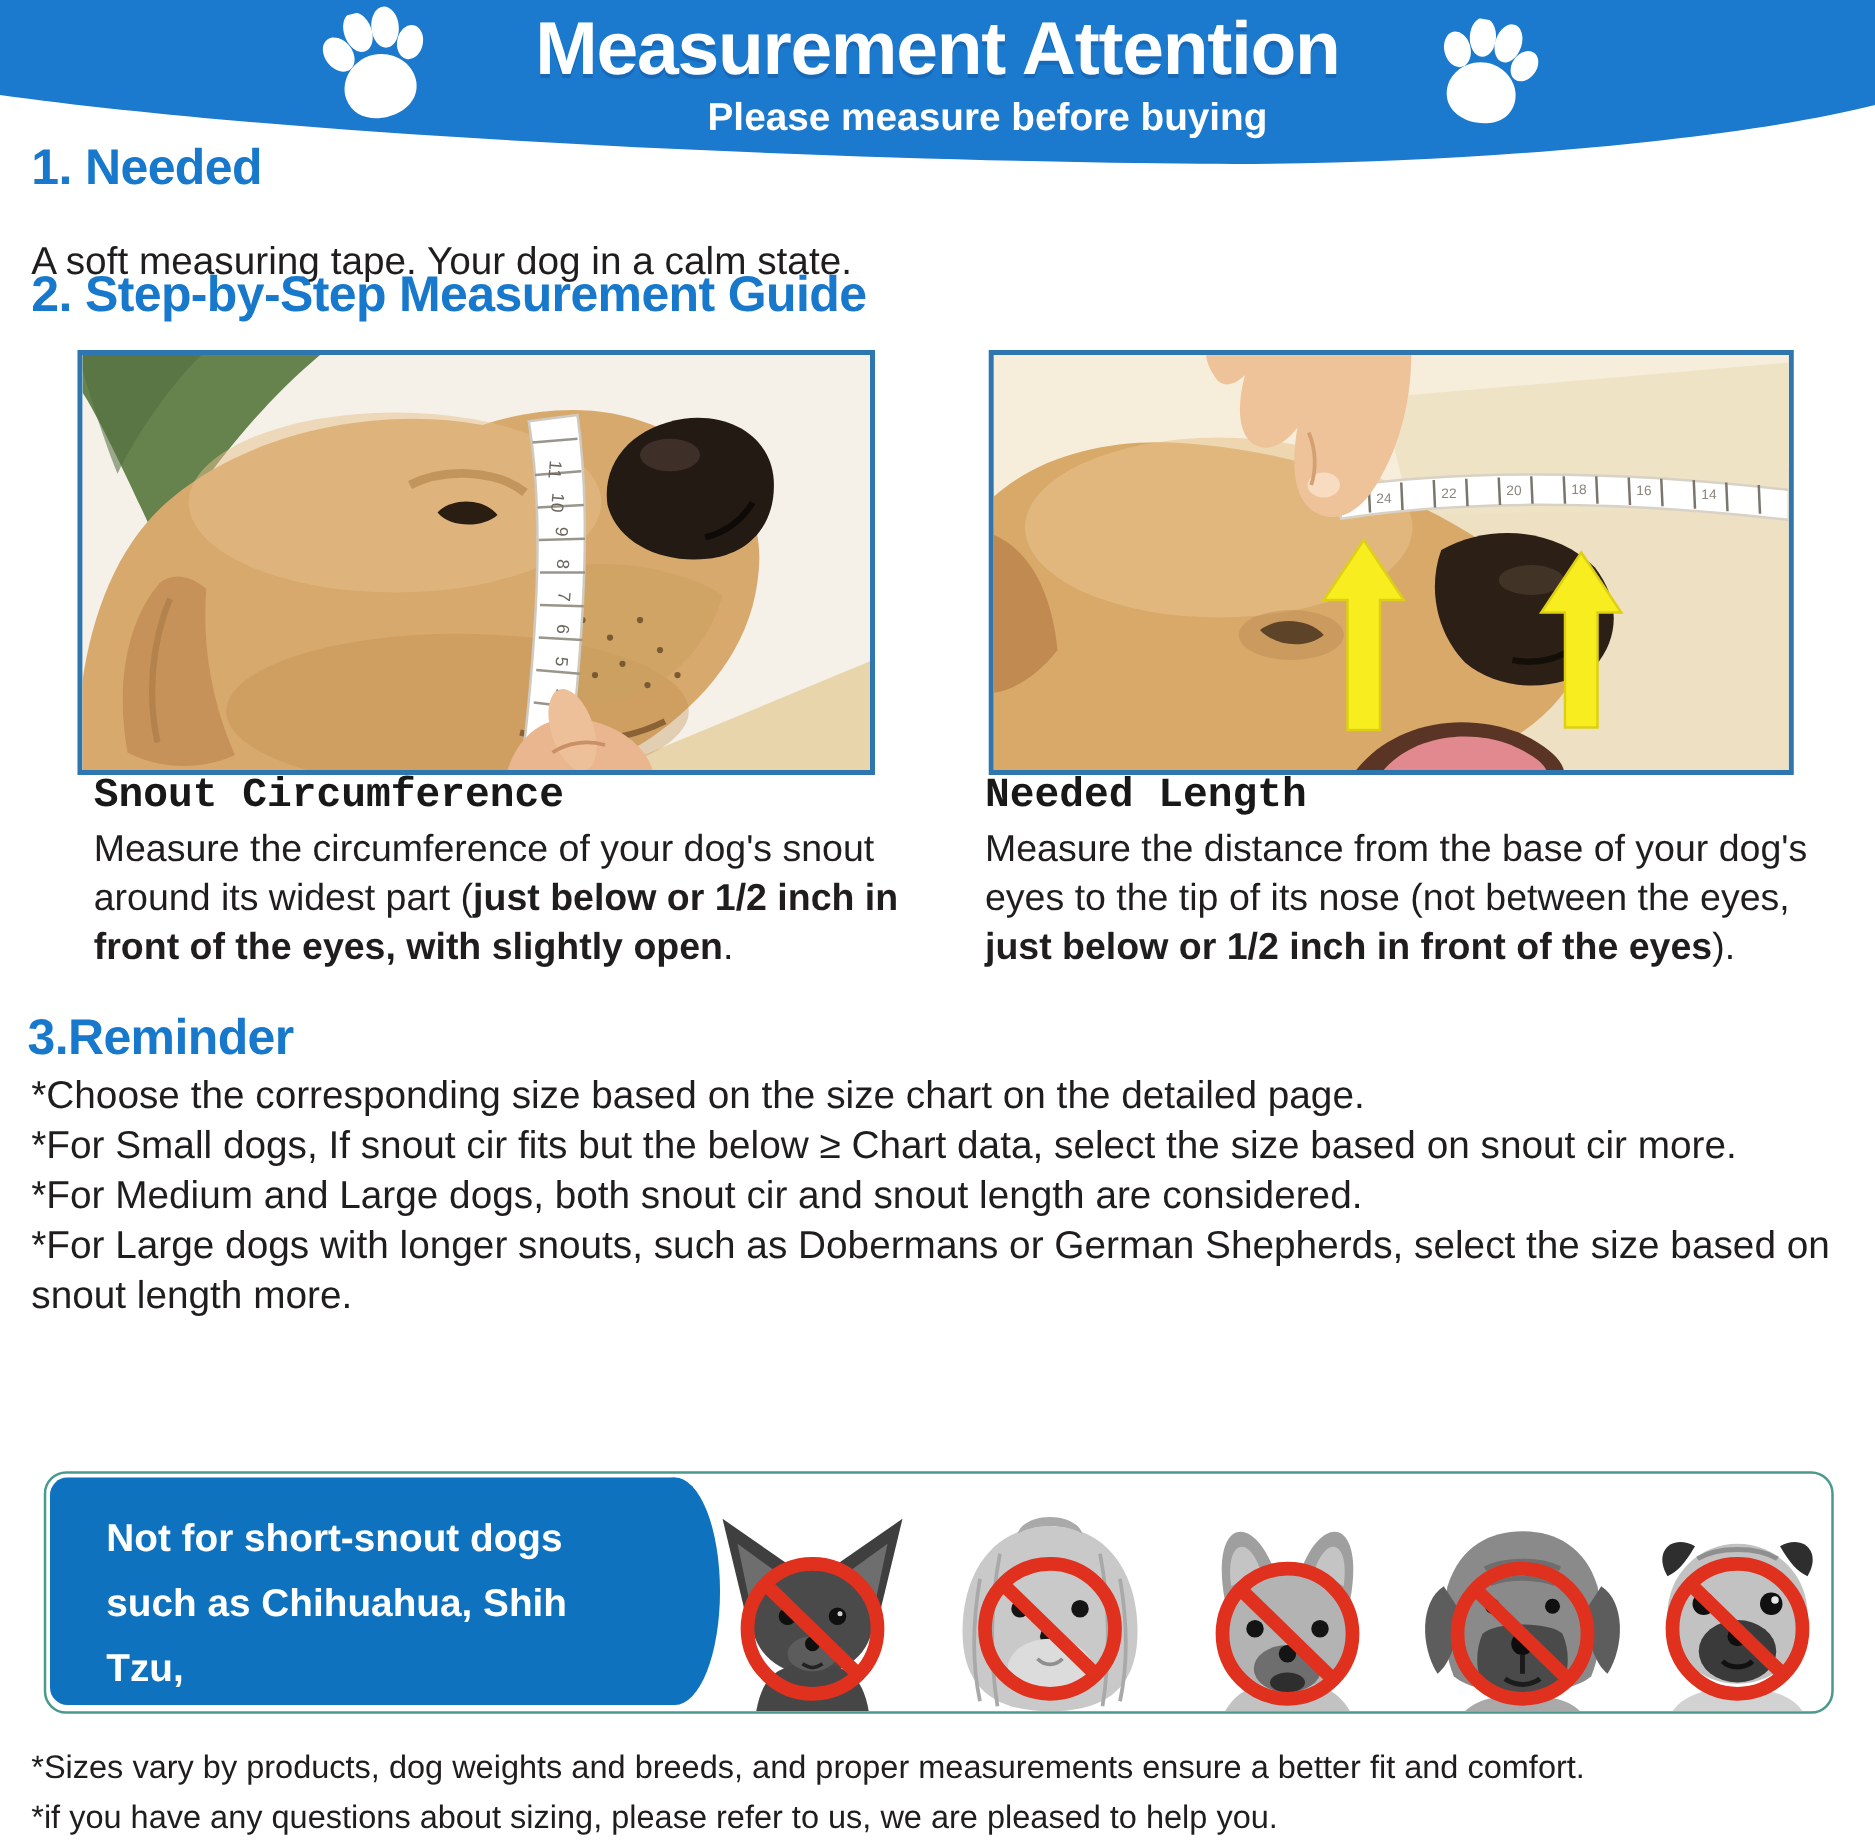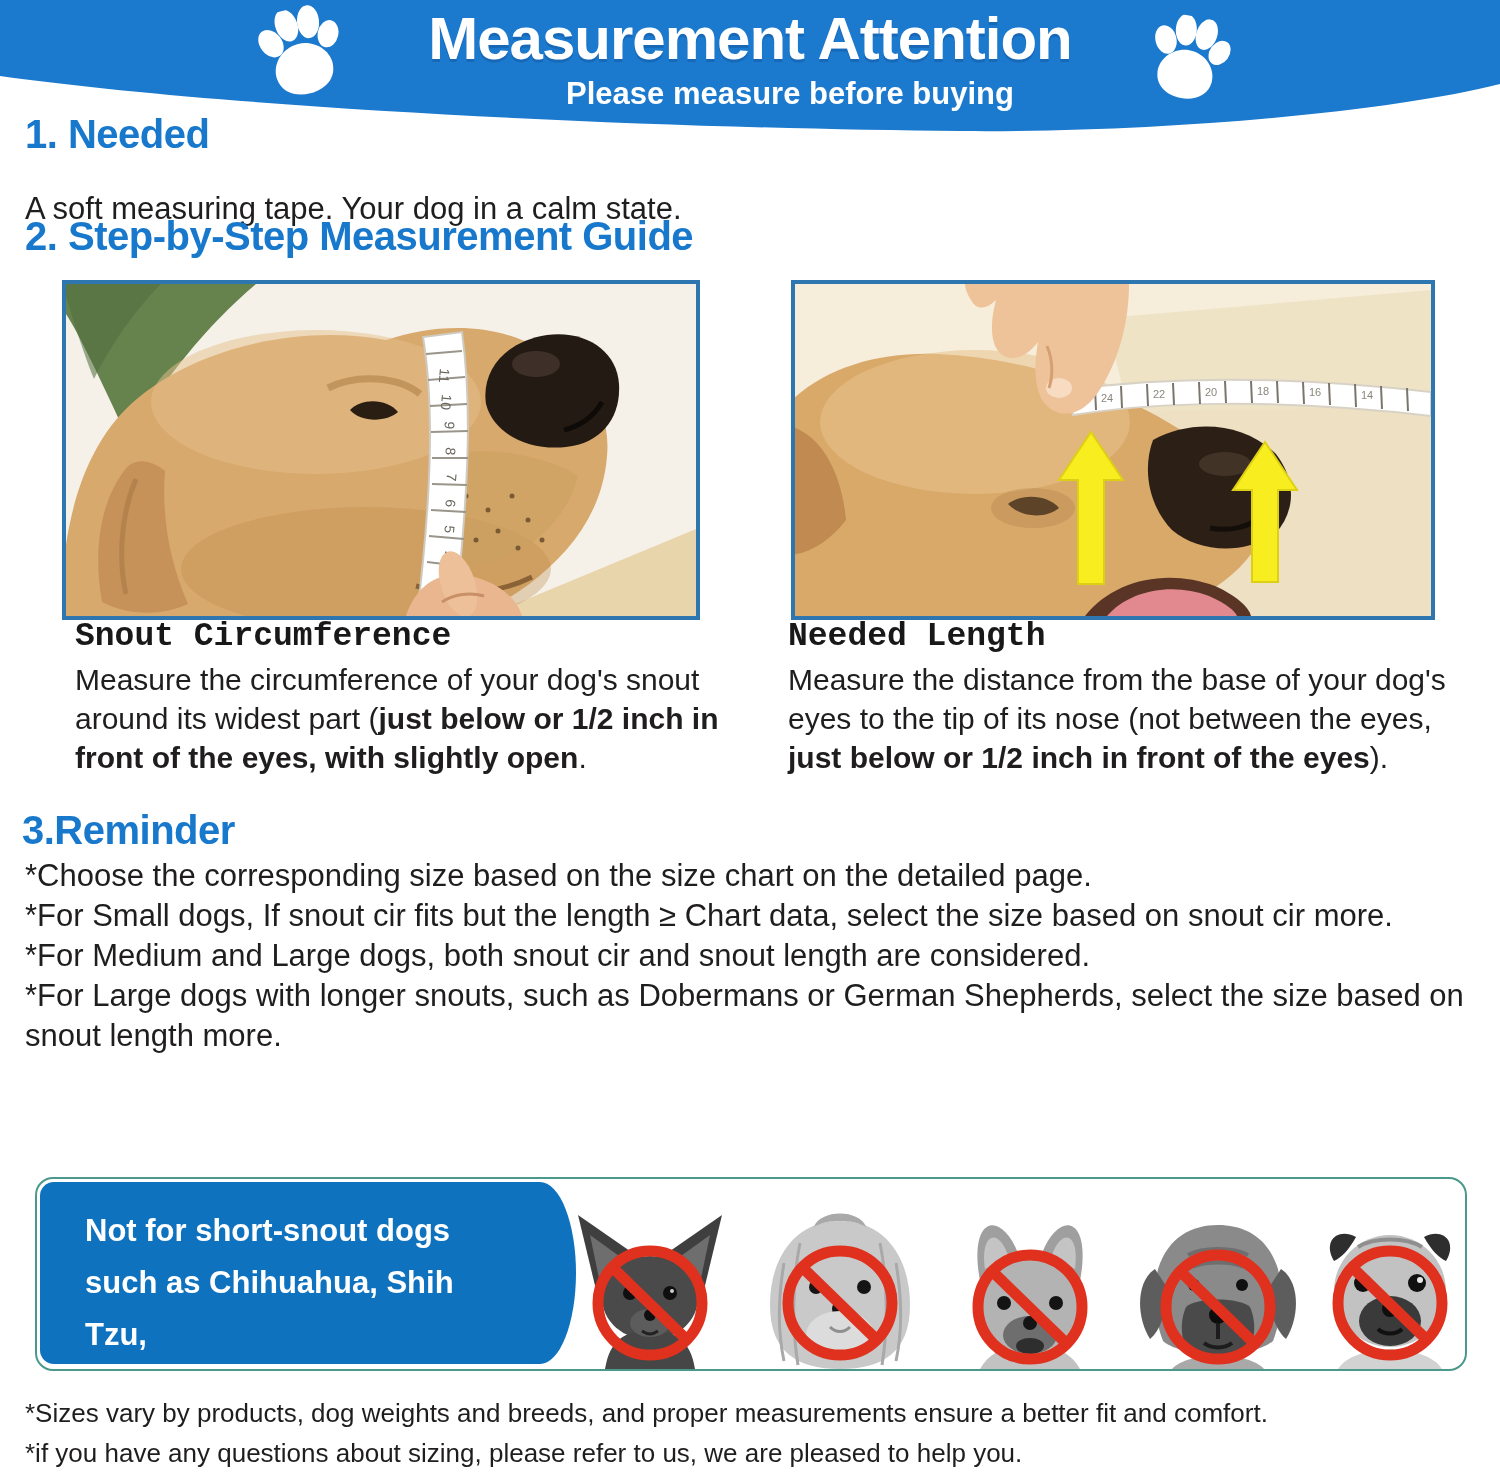--- a/index.html
+++ b/index.html
@@ -225,21 +225,21 @@
   <div class="cap-title" id="cap-title-left">Snout Circumference</div>
   <div class="cap-title" id="cap-title-right">Needed Length</div>
 
   <div class="cap-body" id="cap-body-left"><span>Measure the circumference of your dog's snout around its widest part (</span><b>just below or 1/2 inch in front of the eyes, with slightly open</b><span>.</span></div>
 
   <div class="cap-body" id="cap-body-right"><span>Measure the distance from the base of your dog's eyes to the tip of its nose (not between the eyes, </span><b>just below or 1/2 inch in front of the eyes</b><span>).</span></div>
 
   <div class="h-blue" id="reminder-heading">3.Reminder</div>
   <div id="reminder-list">
     <div class="rem-item">*Choose the corresponding size based on the size chart on the detailed page.</div>
-    <div class="rem-item">*For Small dogs, If snout cir fits but the length ≥ Chart data, select the size based on snout cir more.</div>
+    <div class="rem-item">*For Small dogs, If snout cir fits but the below ≥ Chart data, select the size based on snout cir more.</div>
     <div class="rem-item">*For Medium and Large dogs, both snout cir and snout length are considered.</div>
     <div class="rem-item">*For Large dogs with longer snouts, such as Dobermans or German Shepherds, select the size based on snout length more.</div>
   </div>
 
   <div id="warning-box">
     <div id="warning-blue"></div>
     <div id="warning-text">
       <div>Not for short-snout dogs</div>
       <div>such as Chihuahua, Shih Tzu,</div>
       <div>Bulldog, Boxer, Pug, etc.</div>

